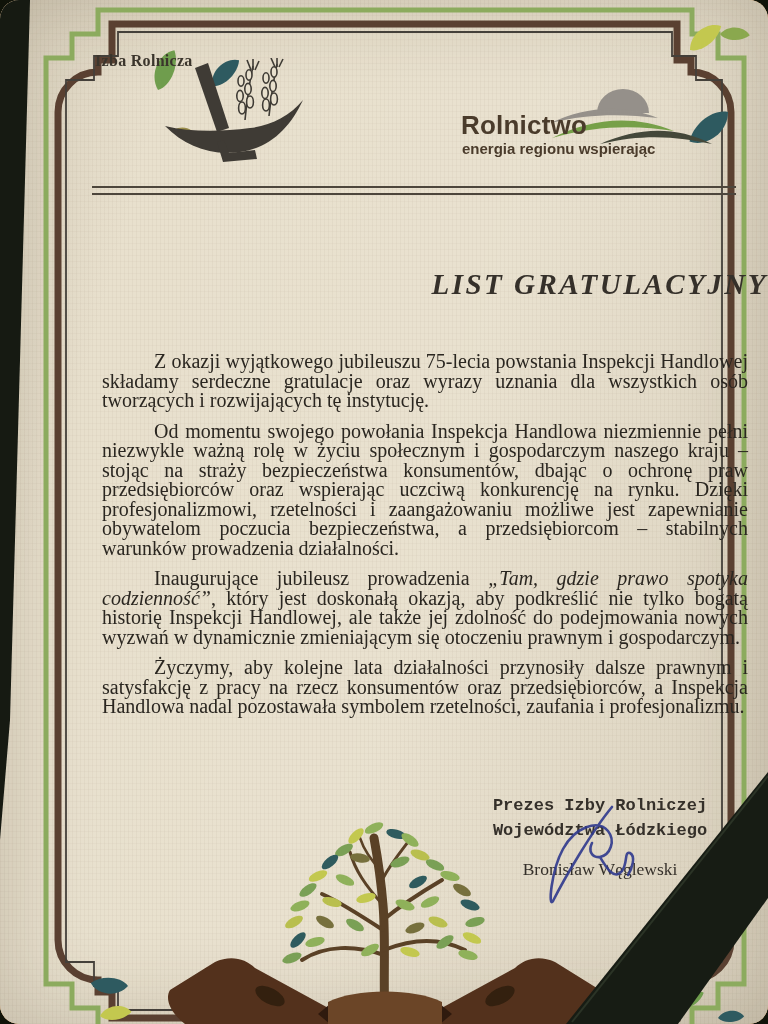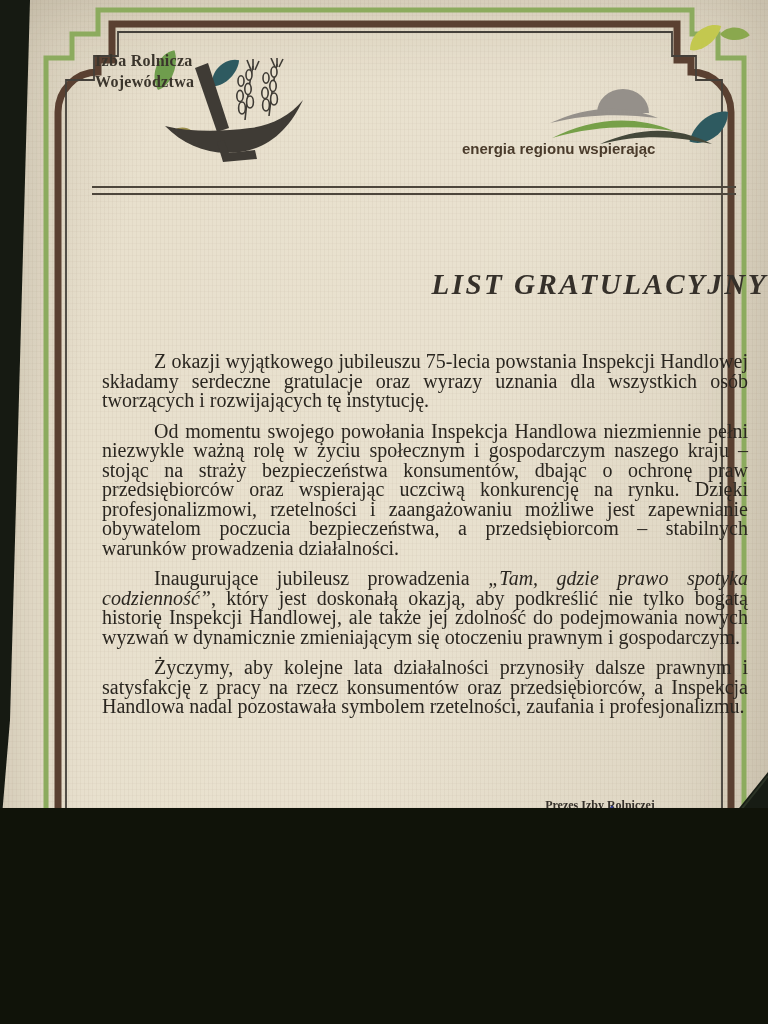--- a/index.html
+++ b/index.html
@@ -1,19 +1,20 @@
 <!DOCTYPE html>
 <html><head>
 <meta charset="utf-8">
 <style>
   html,body{margin:0;padding:0;background:#101309;}
   .stage{
-    position:relative;width:768px;height:808px;overflow:hidden;
+    position:relative;width:768px;height:1024px;overflow:hidden;
     background:#fdba74;
     font-family:"Liberation Serif",serif;
+    border-radius:19px;
   }
   
   .paper{
     position:absolute;left:0;top:0;width:768px;height:1024px;
     background:
       repeating-linear-gradient(90deg, rgba(120,100,75,.05) 0 1px, transparent 1px 4px),
       repeating-linear-gradient(0deg, rgba(120,100,75,.04) 0 1px, transparent 1px 6px),
       linear-gradient(105deg, rgba(70,55,35,.10), rgba(0,0,0,0) 18%, rgba(255,255,255,.05) 55%, rgba(70,55,35,.08) 95%),
       #e8e0cd;
     box-shadow: inset 0 0 90px rgba(60,45,25,.22);
@@ -49,21 +50,21 @@
     position:absolute;left:102px;top:352px;width:646px;
     font-size:20px;line-height:19.5px;color:#2a2620;text-align:justify;
   }
   .body-text p{margin:0 0 11px;text-indent:52px;}
   .q{font-style:italic;}
   
   .signature-block{
     position:absolute;left:470px;top:793px;width:260px;text-align:center;
     color:#35302a;
   }
-  .sig-role{font-weight:bold;font-size:12px;line-height:25px;}
+  .sig-role{font-weight:bold;font-size:17px;line-height:25px;font-family:Liberation Mono, monospace;}
   .sig-name{font-size:17.5px;margin-top:16px;}
 </style>
 </head>
 <body>
 
 <div class="stage">
 
   <div class="paper"></div>
 
   <svg width="768" height="1024" viewBox="0 0 768 1024" fill="none">
@@ -89,21 +90,20 @@
     <use href="#lf" fill="#2e5a60" transform="translate(58,28) rotate(-160) scale(1.0)"></use>
     <use href="#lf" fill="#c3c84f" transform="translate(30,58) rotate(8) scale(0.85)"></use>
   </svg>
   <svg style="left:660px;top:988px" width="100" height="36" viewBox="0 0 100 36">
     <use href="#lf" fill="#6f9d4d" transform="translate(18,20) rotate(-15) scale(0.8)"></use>
     <use href="#lf" fill="#2e5a60" transform="translate(58,30) rotate(12) scale(0.7)"></use>
   </svg>
 
   <div class="org-name">
     <div>Izba Rolnicza</div>
-    <div>Województwa</div>
   </div>
 
   <svg style="left:165px;top:58px" width="140" height="122" viewBox="0 0 140 122">
     <path d="M0,68 C20,88 45,98 75,94 C105,90 125,70 138,42 C125,58 105,68 85,70 C55,74 25,74 0,68 Z" fill="#3f3b35"></path>
     <polygon points="30,10 43,5 64,70 52,74" fill="#3f3b35"></polygon>
     <path d="M52,84 L58,104 L92,101 L90,92 L64,95 L59,82 Z" fill="#3f3b35"></path>
     <g stroke="#3f3b35" stroke-width="1.6" fill="#e8e0cd">
       <path d="M80,62 C82,42 84,26 88,8" fill="none"></path>
       <ellipse cx="77" cy="50" rx="3.4" ry="6"></ellipse>
         <ellipse cx="85" cy="44" rx="3.4" ry="6"></ellipse>
@@ -122,20 +122,21 @@
       <path d="M110,9 L106,0 M112,9 L112,-1 M114,9 L118,1" fill="none"></path>
     </g>
   </svg>
 
   <svg style="left:540px;top:78px" width="210" height="84" viewBox="0 0 210 84">
     <path d="M57,35 A26 24 0 0 1 109,35 Z" fill="#95908a"></path>
     <path d="M118,40 C80,25 45,29 10,45 C50,35 85,36 118,40 Z" fill="#95908a"></path>
     <path d="M134,53 C90,35 48,42 12,60 C60,46 100,48 134,53 Z" fill="#76a048"></path>
     <path d="M172,66 C132,46 95,51 60,66 C105,55 140,59 172,66 Z" fill="#44483a"></path>
   </svg>
+  <div class="brand-title">Rolnictwo</div>
   <div class="brand-subtitle">energia regionu wspierając</div>
 
   <div class="header-rule"></div>
 
   <div class="letter-title">LIST GRATULACYJNY</div>
 
   <div class="body-text">
     <p>Z okazji wyjątkowego jubileuszu 75-lecia powstania Inspekcji Handlowej składamy serdeczne gratulacje oraz wyrazy uznania dla wszystkich osób tworzących i rozwijających tę instytucję.</p>
     <p>Od momentu swojego powołania Inspekcja Handlowa niezmiennie pełni niezwykle ważną rolę w życiu społecznym i gospodarczym naszego kraju – stojąc na straży bezpieczeństwa konsumentów, dbając o ochronę praw przedsiębiorców oraz wspierając uczciwą konkurencję na rynku. Dzięki profesjonalizmowi, rzetelności i zaangażowaniu możliwe jest zapewnianie obywatelom poczucia bezpieczeństwa, a przedsiębiorcom – stabilnych warunków prowadzenia działalności.</p>
     <p><span>Inaugurujące jubileusz prowadzenia </span><span class="q">„Tam, gdzie prawo spotyka codzienność”</span><span>, który jest doskonałą okazją, aby podkreślić nie tylko bogatą historię Inspekcji Handlowej, ale także jej zdolność do podejmowania nowych wyzwań w dynamicznie zmieniającym się otoczeniu prawnym i gospodarczym.</span></p>

